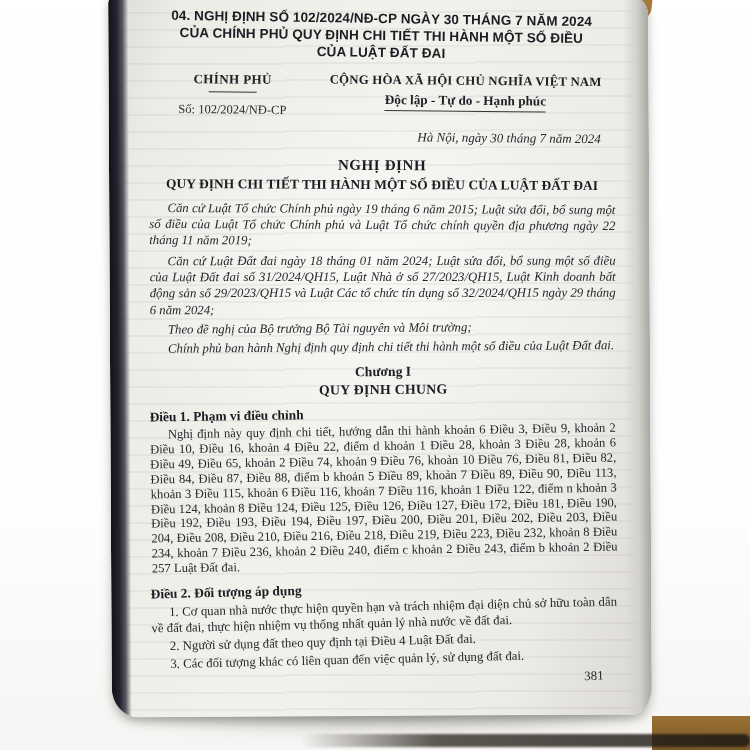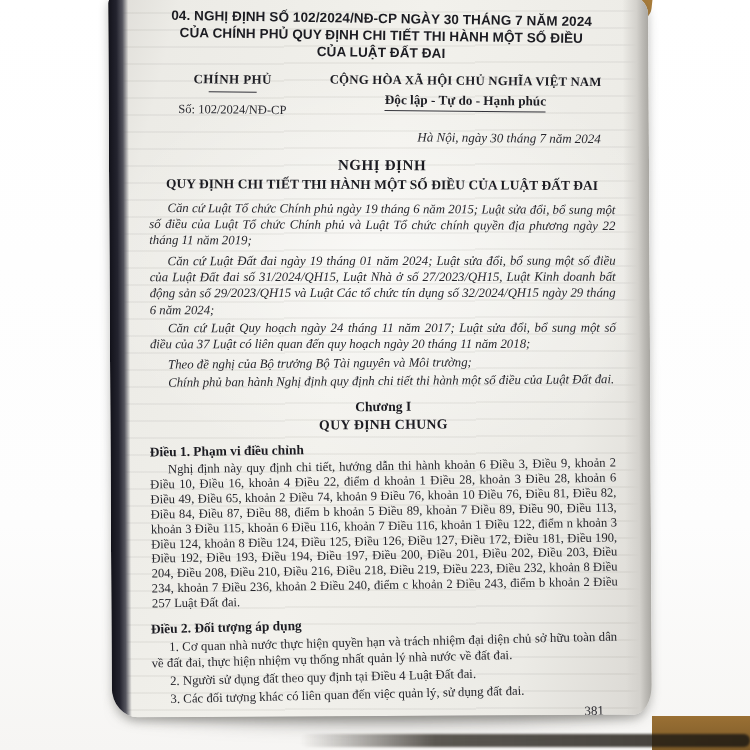--- a/index.html
+++ b/index.html
@@ -151,22 +151,21 @@
 
       <div class="place-date rot-b">Hà Nội, ngày 30 tháng 7 năm 2024</div>
 
       <div class="decree-heading rot-c">
         <div class="decree-type">NGHỊ ĐỊNH</div>
         <div class="decree-subject">QUY ĐỊNH CHI TIẾT THI HÀNH MỘT SỐ ĐIỀU CỦA LUẬT ĐẤT ĐAI</div>
       </div>
 
       <div class="preamble">
         <p class="rot-c">Căn cứ Luật Tổ chức Chính phủ ngày 19 tháng 6 năm 2015; Luật sửa đổi, bổ sung một số điều của Luật Tổ chức Chính phủ và Luật Tổ chức chính quyền địa phương ngày 22 tháng 11 năm 2019;</p>
-        <p class="rot-d">Căn cứ Luật Đất đai ngày 19 tháng 01 năm 2024; Luật sửa đổi, bổ sung một số điều của Luật Đất đai số 31/2024/QH15, Luật Nhà ở số 27/2023/QH15, Luật Kinh doanh bất động sản số 29/2023/QH15 và Luật Các tổ chức tín dụng số 32/2024/QH15 ngày 29 tháng 6 năm 2024;</p>
-        <p class="rot-d">Căn cứ Luật Quy hoạch ngày 24 tháng 11 năm 2017; Luật sửa đổi, bổ sung một số điều của 37 Luật có liên quan đến quy hoạch ngày 20 tháng 11 năm 2018;</p>
+        <p class="rot-d">Căn cứ Luật Đất đai ngày 18 tháng 01 năm 2024; Luật sửa đổi, bổ sung một số điều của Luật Đất đai số 31/2024/QH15, Luật Nhà ở số 27/2023/QH15, Luật Kinh doanh bất động sản số 29/2023/QH15 và Luật Các tổ chức tín dụng số 32/2024/QH15 ngày 29 tháng 6 năm 2024;</p>
         <p class="rot-e">Theo đề nghị của Bộ trưởng Bộ Tài nguyên và Môi trường;</p>
         <p class="rot-e">Chính phủ ban hành Nghị định quy định chi tiết thi hành một số điều của Luật Đất đai.</p>
       </div>
 
       <div class="chapter rot-e">
         <div class="chapter-number">Chương I</div>
         <div class="chapter-title">QUY ĐỊNH CHUNG</div>
       </div>
 
       <div class="article rot-f">

